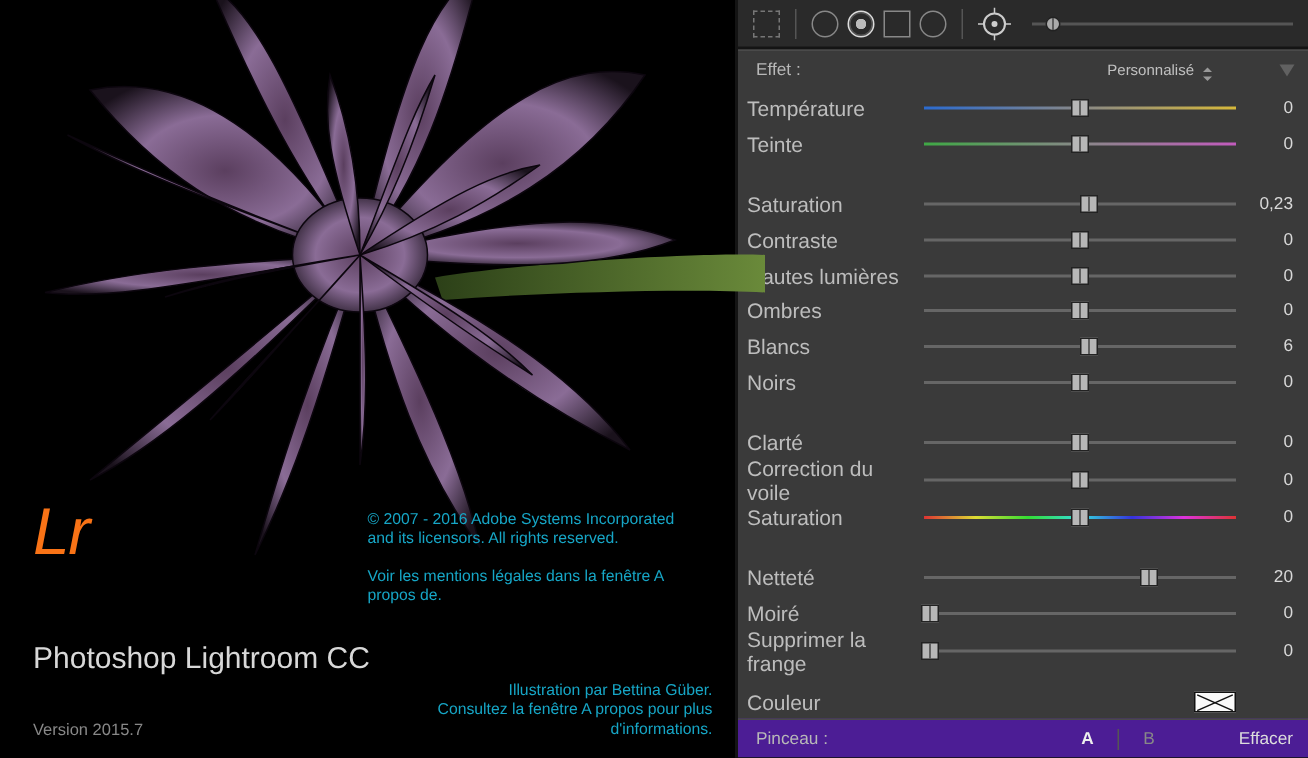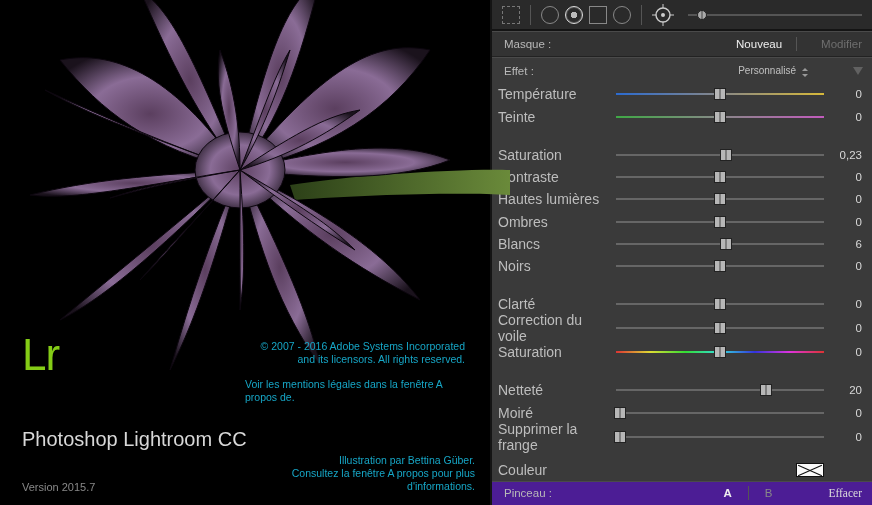--- a/index.html
+++ b/index.html
@@ -17,27 +17,28 @@
     width: 490px; height: 505px;
     position: relative;
     background: #000;
   }
   .flower {
     position:absolute; top:-30px; left:-10px; width:520px; height:420px;
     pointer-events:none;
   }
   .logo {
     position:absolute; left:22px; top:330px;
-    font-size: 44px; font-weight: 400; color:#84cc16;
+    font-size: 44px; font-weight: 400; color:#f97316;
     letter-spacing:-1px;
+    font-style:italic;
   }
   .cc    { position:absolute; left:22px; top:404px; font-size:14px; color:#b0b0b0; }
   .prod  { position:absolute; left:22px; top:428px; font-size:20px; color:#d8d8d8; font-weight:300; }
   .ver   { position:absolute; left:22px; top:481px; font-size:11px; color:#888; }
-  .cpy   { position:absolute; left:245px; top:340px; width:220px; font-size:10.5px; color:#16a6c6; line-height:1.25;text-align:right; }
+  .cpy   { position:absolute; left:245px; top:340px; width:220px; font-size:10.5px; color:#16a6c6; line-height:1.25; }
   .leg   { position:absolute; left:245px; top:378px; width:220px; font-size:10.5px; color:#16a6c6; line-height:1.25; }
   .ill   { position:absolute; left:245px; top:454px; width:230px; font-size:10.5px; color:#16a6c6; line-height:1.25; }
 
   
   .panel {
     width: 382px; height: 505px;
     background: #3a3a3a;
     display:flex; flex-direction:column;
     border-left:2px solid #141414;
   }
@@ -110,21 +111,21 @@
     position:relative;
   }
   .swatch::before,.swatch::after{content:"";position:absolute;background:#111;height:1px;width:100%;top:50%;left:0;transform-origin:center;}
   .swatch::before{transform:rotate(24deg);} .swatch::after{transform:rotate(-24deg);}
   .pinceau-row{ background:#4c1d95; height:28px; border-top:1px solid #4a4a4a;}
   .ab { display:flex; gap:4px; align-items:center; margin-left:auto;}
   .ab-letter{ font-size:11.5px; padding:0 4px;}
   .ab-A{ color:#eee; font-weight:600;}
   .ab-B{ color:#888;}
   .ab-sepv{ width:1px; height:14px; background:#555; margin:0 8px;}
-  .eff-link{ color:#ddd; font-size:11.5px;font-family:Liberation Serif, serif;}
+  .eff-link{ color:#ddd; font-size:11.5px;}
 </style>
 </head>
 <body>
 
 <div class="splash">
   <svg class="flower" viewBox="0 0 520 420">
     <defs>
       <radialGradient id="petG" cx="50%" cy="50%" r="60%">
         <stop offset="0%" stop-color="#5b3f5f"></stop>
         <stop offset="55%" stop-color="#8a6c96"></stop>
@@ -189,26 +190,20 @@
           <line x1="11" y1="18" x2="11" y2="22" stroke="#ccc"></line>
           <line x1="0" y1="11" x2="4" y2="11" stroke="#ccc"></line>
           <line x1="18" y1="11" x2="22" y2="11" stroke="#ccc"></line>
         </svg>
     </div>
     <div class="size-track">
         <div class="thumb"></div>
       </div>
   </div>
 
-  <div class="row section-bar">
-    <span class="hdr-label">Masque :</span>
-    <span class="hdr-btn-new">Nouveau</span>
-    <span class="hdr-sepv"></span>
-    <span class="hdr-btn-mod">Modifier</span>
-  </div>
 
   <div class="row effet-row" style="height:30px;">
     <span class="hdr-label">Effet :</span>
     <span style="margin-left:auto;"></span>
     <span class="dropdown updown">Personnalisé</span>
     <span style="width:34px;"></span>
     <span class="tri-toggle" style="transform:rotate(-90deg);opacity:.5;"></span>
   </div>
 
   <div class="row">

